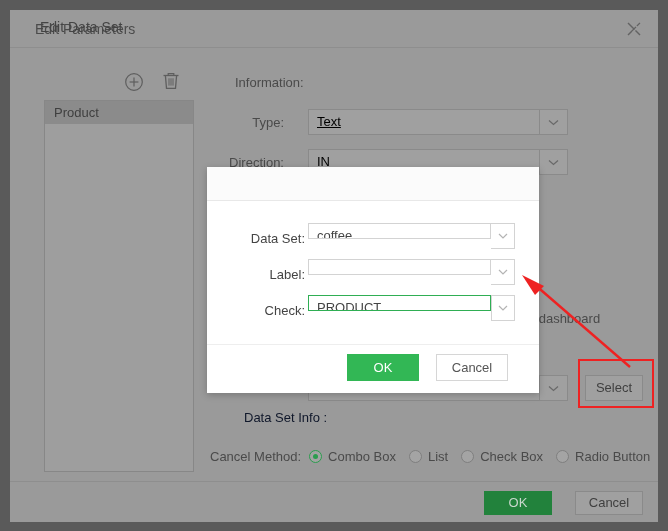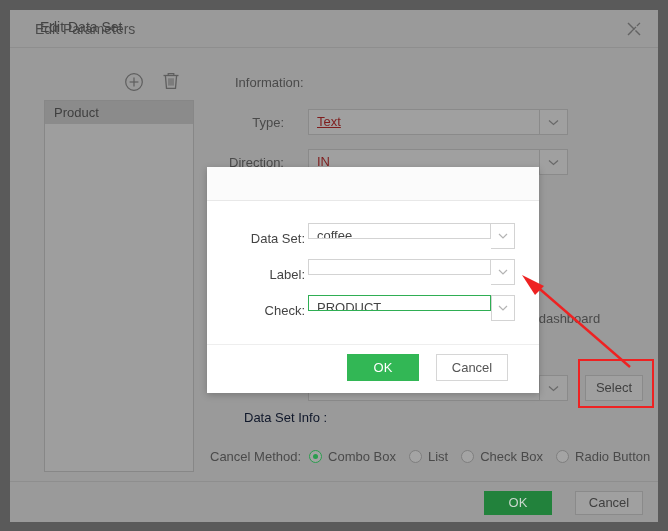--- a/index.html
+++ b/index.html
@@ -115,21 +115,21 @@
     box-sizing: border-box;
     border: 1px solid #8a8a8a;
     background: #a0a0a0;
     display: flex;
   }
   .combo .combo-text {
     flex: 1;
     line-height: 24px;
     padding-left: 8px;
     font-size: 13px;
-    color: #7f1d1d;
+    color: #000000;
     overflow: hidden;
     white-space: nowrap;
     text-decoration: underline;
   }
   .combo .combo-arrow {
     width: 27px;
     border-left: 1px solid #8a8a8a;
     display: flex;
     align-items: center;
     justify-content: center;

